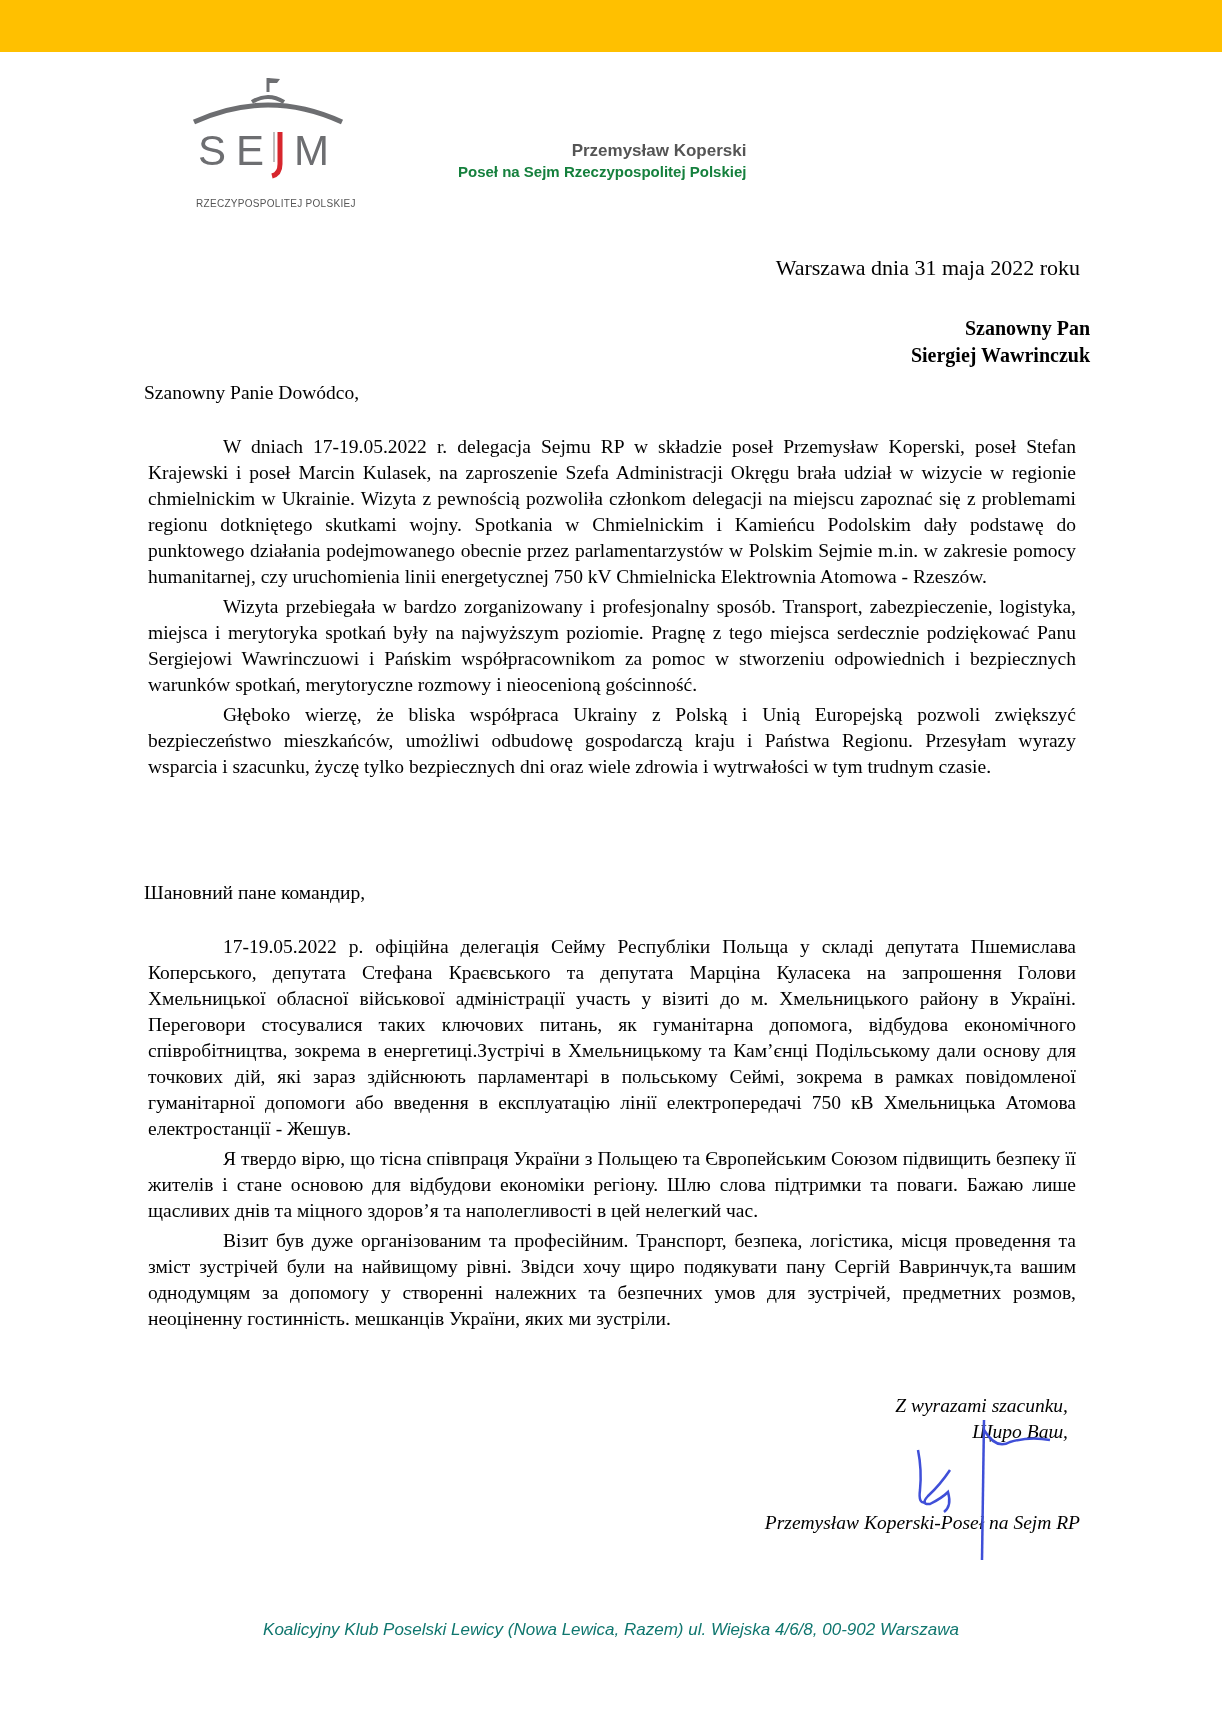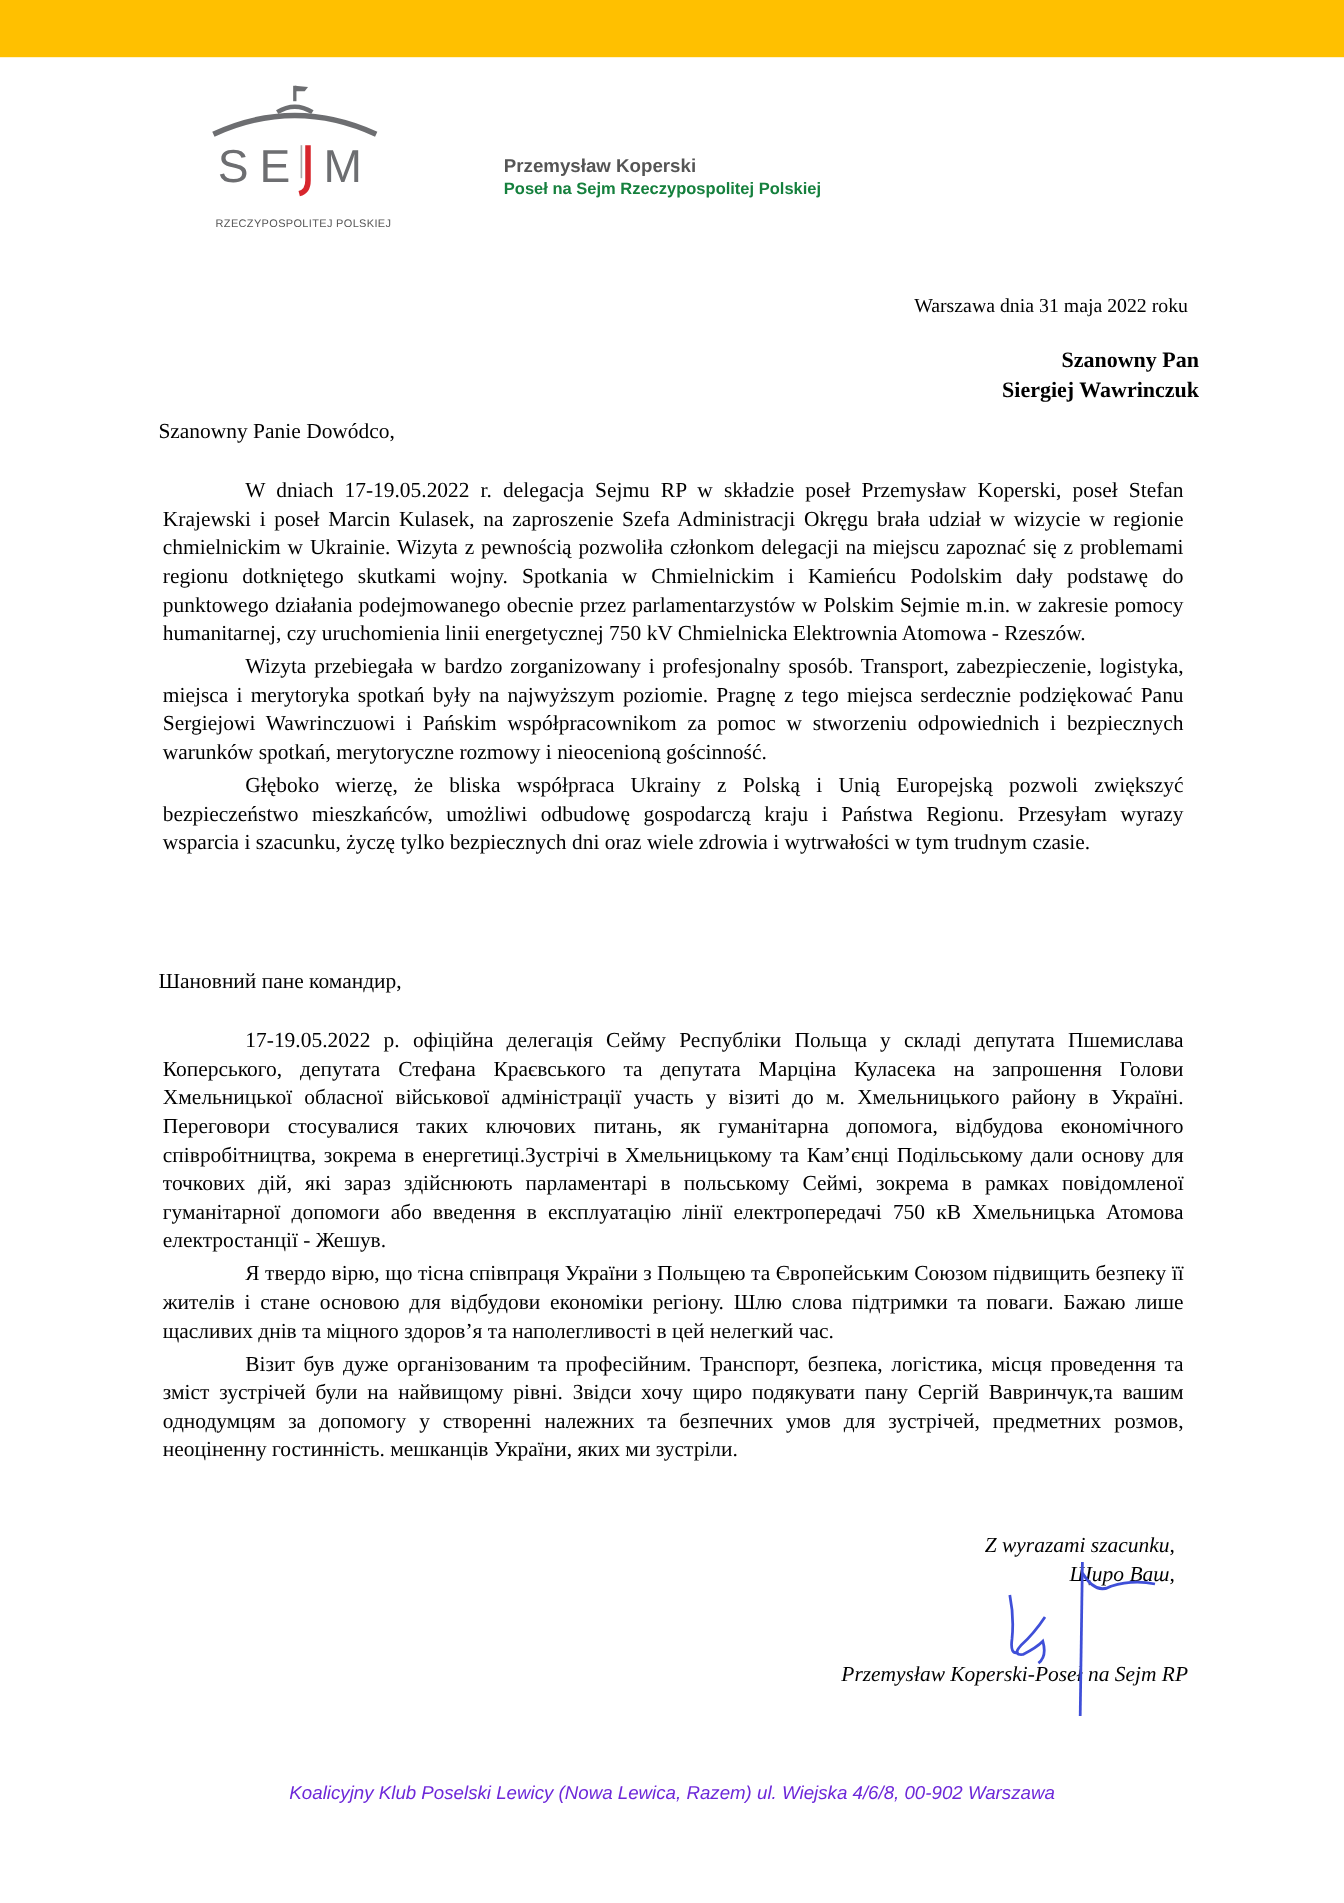--- a/index.html
+++ b/index.html
@@ -4,31 +4,31 @@
 <style>
   html, body { margin: 0; padding: 0; }
   body {
     width: 1222px; height: 1730px; background: #ffffff; position: relative; overflow: hidden;
     font-family: "Liberation Serif", serif; color: #000;
   }
   .top-band { position: absolute; left: 0; top: 0; width: 1222px; height: 52px; background: #ffc000; }
   .logo { position: absolute; left: 190px; top: 70px; width: 160px; height: 120px; }
   .logo-caption { position: absolute; left: 196px; top: 170px; font-family: "Liberation Sans", sans-serif; font-size: 10px; color: #555; letter-spacing: 0.3px; margin-top: 28px; }
   .sender { position: absolute; left: 458px; top: 140px; font-family: "Liberation Sans", sans-serif; color: #555; }
-  .sender .name { font-size: 17px; font-weight: bold; line-height: 22px; }
+  .sender .name { font-size: 17px; font-weight: bold; line-height: 22px; text-align: right; }
   .sender .role { font-size: 15px; font-weight: bold; line-height: 20px; color: #15803d; }
-  .date { position: absolute; right: 142px; top: 268px; font-size: 18px; text-align: right; }
+  .date { position: absolute; right: 142px; top: 255px; font-size: 22px; text-align: right; }
   .recipient { position: absolute; right: 132px; top: 315px; font-size: 20px; font-weight: bold; text-align: right; line-height: 27px; }
   .text { position: absolute; left: 144px; width: 936px; font-size: 19.5px; line-height: 26px; text-align: justify; }
   .salutation { font-size: 19.5px; }
   .indent { text-indent: 75px; margin: 4px; }
   .closing { position: absolute; right: 154px; top: 1393px; font-style: italic; font-size: 19.5px; text-align: right; line-height: 26px; }
   .signoff { position: absolute; right: 142px; top: 1512px; font-style: italic; font-size: 19.5px; }
   .signature { position: absolute; left: 900px; top: 1410px; width: 180px; height: 150px; }
-  .footer { position: absolute; left: 0; width: 1222px; top: 1620px; text-align: center; font-family: "Liberation Sans", sans-serif; font-style: italic; font-size: 17px; color: #6d28d9; }
+  .footer { position: absolute; left: 0; width: 1222px; top: 1620px; text-align: center; font-family: "Liberation Sans", sans-serif; font-style: italic; font-size: 17px; color: #0f766e; }
 </style>
 </head>
 <body>
 
 <div class="top-band"></div>
 
 <svg class="logo" viewBox="0 0 160 120">
   <path d="M78 8 L78 22" stroke="#6d6e71" stroke-width="3"></path>
   <path d="M78 8 L90 9 L87 13 L78 13" fill="#6d6e71"></path>
   <path d="M62 32 Q78 22 94 32" stroke="#6d6e71" stroke-width="4" fill="none"></path>

